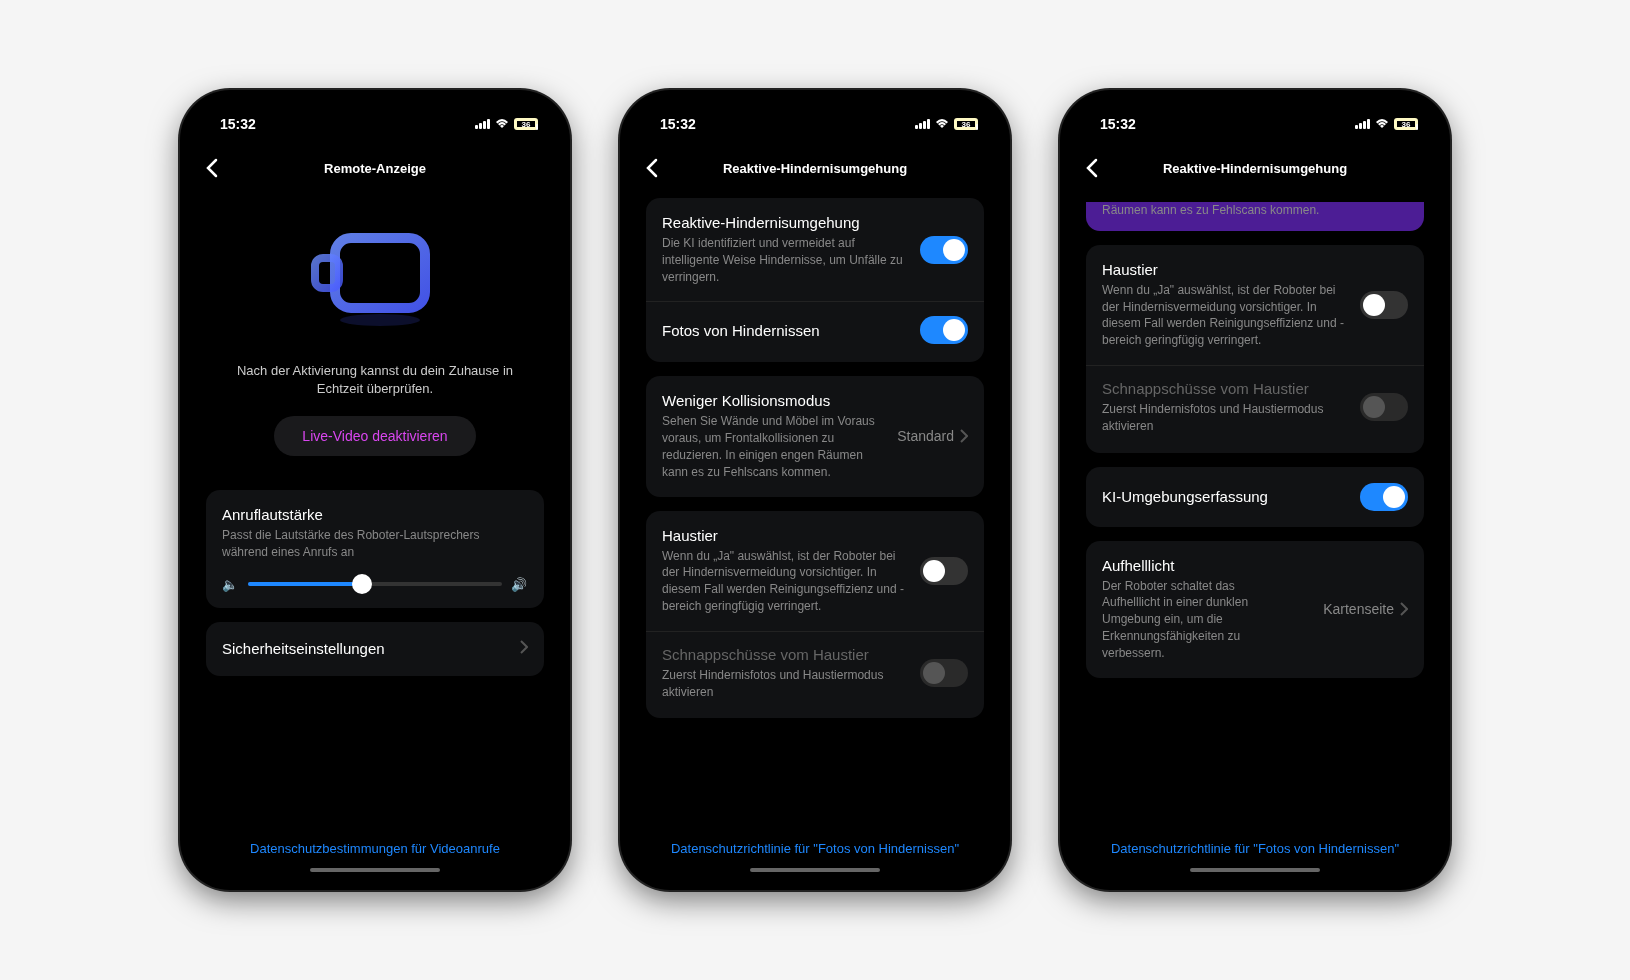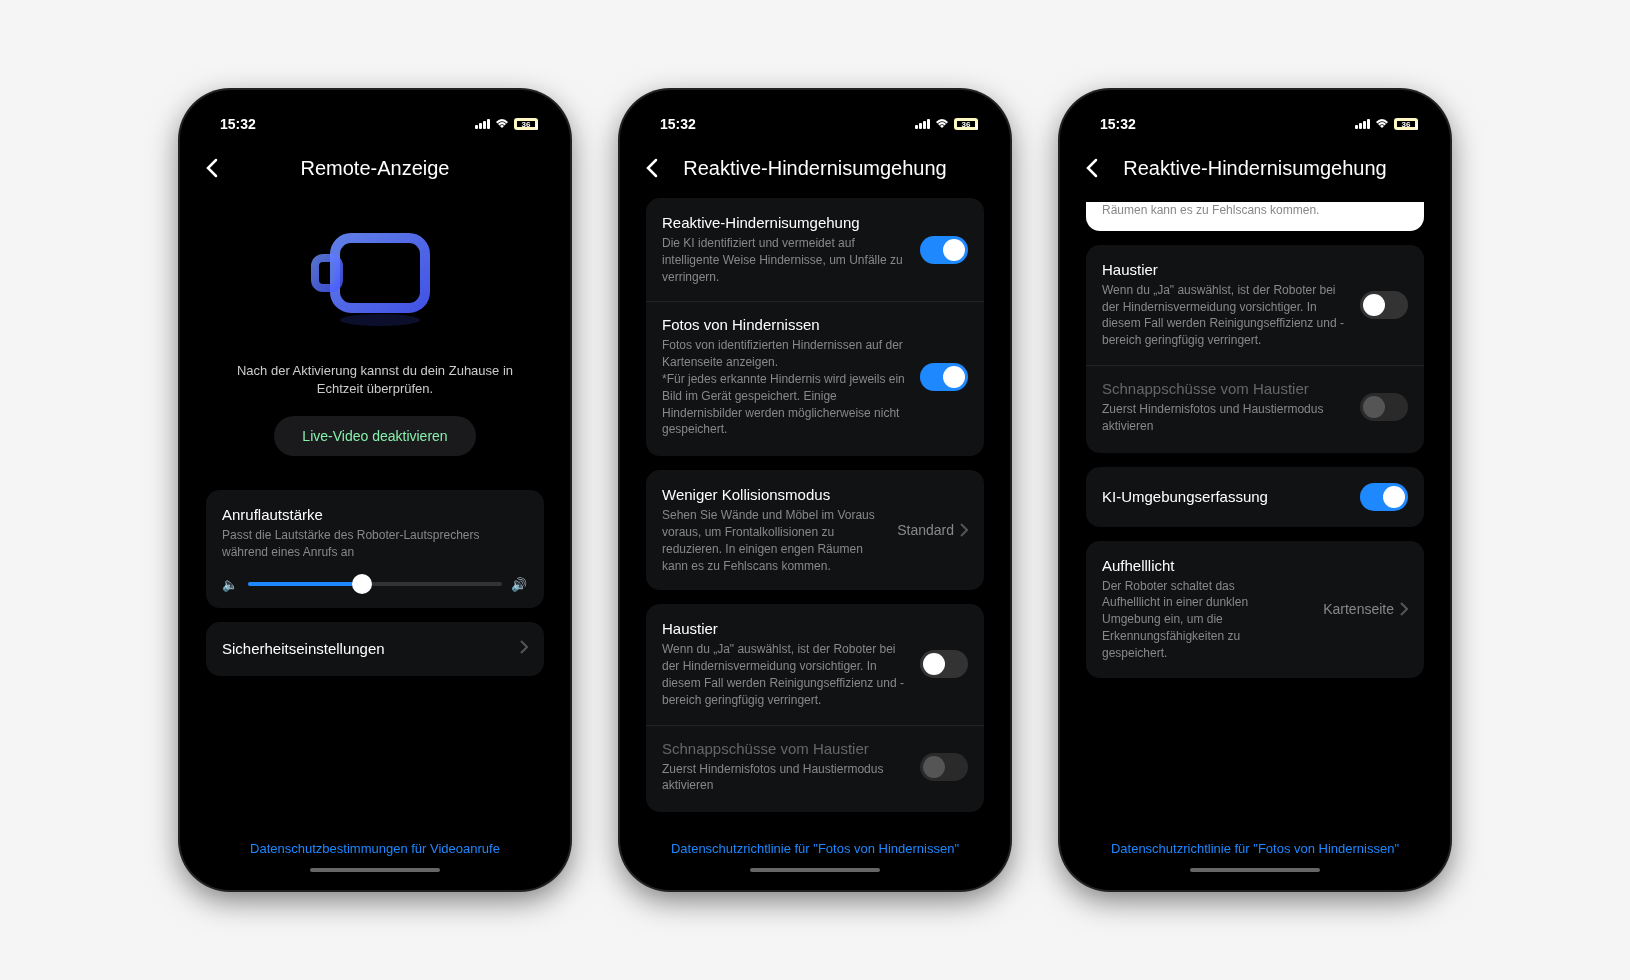--- a/index.html
+++ b/index.html
@@ -81,21 +81,21 @@
     align-items: center;
     justify-content: center;
     position: relative;
     color: #fff;
   }
   .back {
     position: absolute;
     left: 14px;
     top: 12px;
   }
-  .nav-title { font-size: 20px; font-weight: 400; }
+  .nav-title { font-size: 13px; font-weight: 700; }
   .content {
     flex: 1;
     padding: 8px 14px 0 14px;
     overflow: hidden;
     color: #fff;
   }
   .card {
     background: #111214;
     border-radius: 14px;
     padding: 16px;
@@ -110,21 +110,21 @@
     width: 150px; height: 140px; margin: 0 auto 14px auto;
     display: flex; align-items: center; justify-content: center;
   }
   .hero-desc { color: #ccc; font-size: 13px; line-height: 1.4; padding: 0 10px; }
   .primary-btn {
     display: inline-block;
     margin-top: 18px;
     padding: 12px 28px;
     border-radius: 24px;
     background: #1a1a1c;
-    color: #86efac;
+    color: #d946ef;
     font-size: 14px;
     font-weight: 500;
   }
   .section-title { font-size: 15px; font-weight: 500; color: #fff; }
   .section-desc { font-size: 12px; color: #888; margin-top: 4px; line-height: 1.4; }
   .row {
     display: flex;
     align-items: center;
     justify-content: space-between;
     gap: 12px;
@@ -165,21 +165,21 @@
   }
   .home-indicator {
     position:absolute; bottom:6px; left:50%; transform:translateX(-50%);
     width:130px; height:4px; background:#666; border-radius:3px;
   }
   .chevron { color:#666; }
   .speaker-icon { color:#555; font-size:13px; }
   .item-block { padding-bottom:2px; }
   .disabled-text { color:#666; }
   .partial-card-top {
-    background:#ffffff; border-radius:0 0 14px 14px; padding:0 16px 12px 16px;
+    background:#4c1d95; border-radius:0 0 14px 14px; padding:0 16px 12px 16px;
     margin-bottom:14px;
   }
 </style>
 </head>
 <body>
 
 <div class="phone">
   <div class="notch"></div>
   <div class="screen">
     <div class="status-bar">
@@ -286,22 +286,20 @@
           <div class="row-main">
             <div class="section-title">Reaktive-Hindernisumgehung</div>
             <div class="section-desc">Die KI identifiziert und vermeidet auf intelligente Weise Hindernisse, um Unfälle zu verringern.</div>
           </div>
           <div class="toggle on"></div>
         </div>
         <div class="divider"></div>
         <div class="row item-block">
           <div class="row-main">
             <div class="section-title">Fotos von Hindernissen</div>
-            <div class="section-desc" style="white-space:pre-line;">Fotos von identifizierten Hindernissen auf der Kartenseite anzeigen.
-*Für jedes erkannte Hindernis wird jeweils ein Bild im Gerät gespeichert. Einige Hindernisbilder werden möglicherweise nicht gespeichert.</div>
           </div>
           <div class="toggle on"></div>
         </div>
       </div>
       <div class="card row">
         <div class="row-main">
           <div class="section-title">Weniger Kollisionsmodus</div>
           <div class="section-desc">Sehen Sie Wände und Möbel im Voraus voraus, um Frontalkollisionen zu reduzieren. In einigen engen Räumen kann es zu Fehlscans kommen.</div>
         </div>
         <div style="display:flex;align-items:center;gap:6px;">
@@ -385,21 +383,21 @@
       </div>
       <div class="card row">
         <div class="row-main">
           <div class="section-title">KI-Umgebungserfassung</div>
         </div>
         <div class="toggle on"></div>
       </div>
       <div class="card row">
         <div class="row-main">
           <div class="section-title">Aufhelllicht</div>
-          <div class="section-desc" style="max-width:180px;">Der Roboter schaltet das Aufhelllicht in einer dunklen Umgebung ein, um die Erkennungsfähigkeiten zu gespeichert.</div>
+          <div class="section-desc" style="max-width:180px;">Der Roboter schaltet das Aufhelllicht in einer dunklen Umgebung ein, um die Erkennungsfähigkeiten zu verbessern.</div>
         </div>
         <div style="display:flex;align-items:center;gap:6px;">
           <span class="value-label">Kartenseite</span>
           <svg width="8" height="14" viewBox="0 0 8 14">
               <path d="M1 1 L7 7 L1 13" stroke="#555" stroke-width="2" fill="none"></path>
             </svg>
         </div>
       </div>
     </div>
     <div class="bottom-link">Datenschutzrichtlinie für "Fotos von Hindernissen"</div>

